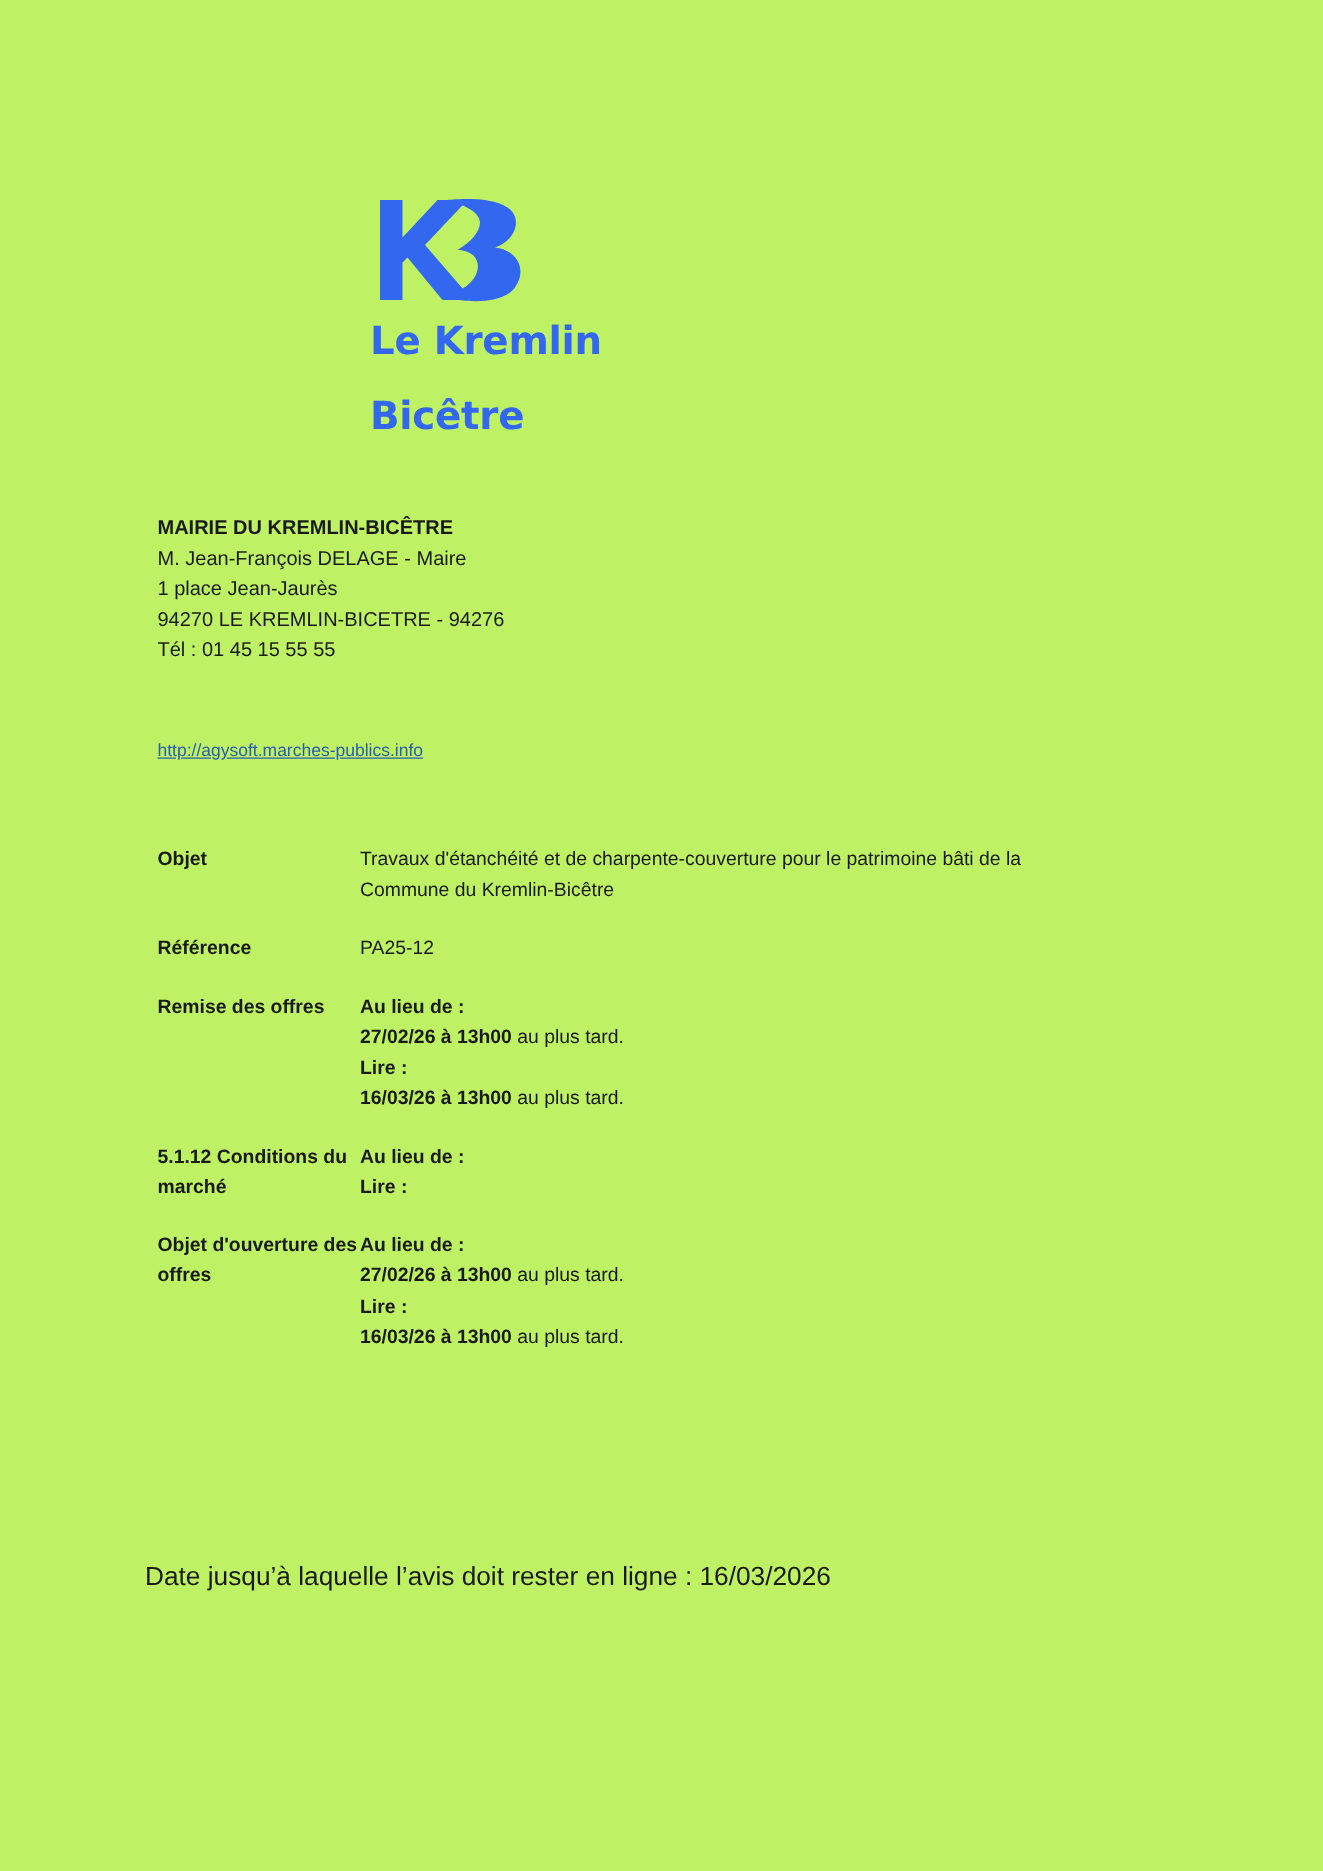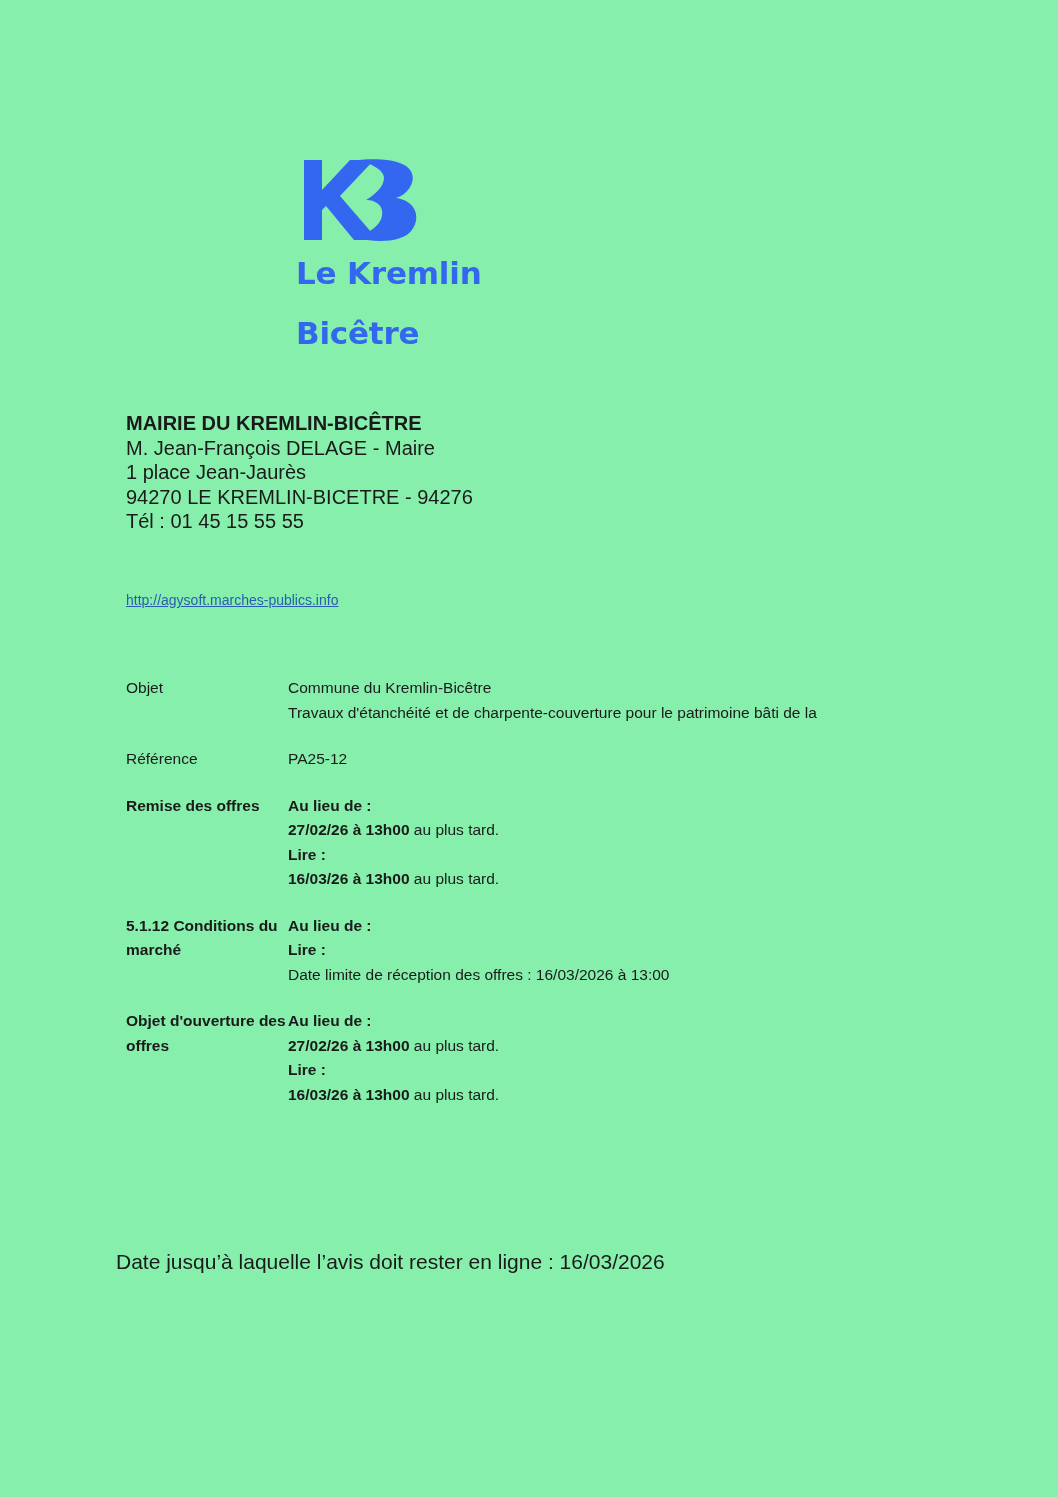--- a/index.html
+++ b/index.html
@@ -12,21 +12,21 @@
     height: 1497px;
     font-family: "Liberation Sans", sans-serif;
     color: #1a1a1a;
     position: relative;
     overflow: hidden;
   }
   .page {
     width: 1058px;
     height: 1497px;
     position: relative;
-    background: #86efac;
+    background: #bef264;
   }
 
   
   .logo-block {
     position: absolute;
     left: 296px;
     top: 152px;
     width: 240px;
   }
   .logo-mark {
@@ -43,21 +43,21 @@
     letter-spacing: -0.2px;
     font-family: "DejaVu Sans", sans-serif;
   }
   .logo-words .l2 { display: block; margin-top: 25px; }
 
   
   .addr {
     position: absolute;
     left: 126px;
     top: 411px;
-    font-size: 20px;
+    font-size: 16px;
     line-height: 24.5px;
     color: #1a1a1a;
   }
   .addr .org {
     font-weight: bold;
   }
   .weblink {
     position: absolute;
     left: 126px;
     top: 592px;
@@ -78,20 +78,21 @@
     display: flex;
     align-items: flex-start;
     margin-bottom: 22px;
   }
   .row .label {
     width: 162px;
     flex: 0 0 162px;
     font-size: 15.5px;
     line-height: 24.5px;
     color: #1a1a1a;
+    font-weight: bold;
   }
   .row .label.bold { font-weight: bold; }
   .row .value {
     flex: 1 1 auto;
     font-size: 15.5px;
     line-height: 24.5px;
     color: #1a1a1a;
   }
   .value .line { display: block; }
   .value .b { font-weight: bold; }
@@ -129,22 +130,22 @@
     <div>Tél : 01 45 15 55 55</div>
   </div>
 
   <a class="weblink" href="#">http://agysoft.marches-publics.info</a>
 
   <div class="details">
 
     <div class="row">
       <div class="label">Objet</div>
       <div class="value">
+        <span class="line">Travaux d'étanchéité et de charpente-couverture pour le patrimoine bâti de la</span>
         <span class="line">Commune du Kremlin-Bicêtre</span>
-        <span class="line">Travaux d'étanchéité et de charpente-couverture pour le patrimoine bâti de la</span>
       </div>
     </div>
 
     <div class="row">
       <div class="label">Référence</div>
       <div class="value">PA25-12</div>
     </div>
 
 
     <div class="row">
@@ -158,21 +159,20 @@
     </div>
 
     <div class="row">
       <div class="label bold">
         <span class="line">5.1.12 Conditions</span>
         <span class="line">du marché</span>
       </div>
       <div class="value">
         <span class="line b">Au lieu de :</span>
         <span class="line b">Lire :</span>
-        <span class="line">Date limite de réception des offres : 16/03/2026 à 13:00</span>
       </div>
     </div>
 
     <div class="row">
       <div class="label bold">
         <span class="line">Objet d'ouverture</span>
         <span class="line">des offres</span>
       </div>
       <div class="value">
         <span class="line b">Au lieu de :</span>

